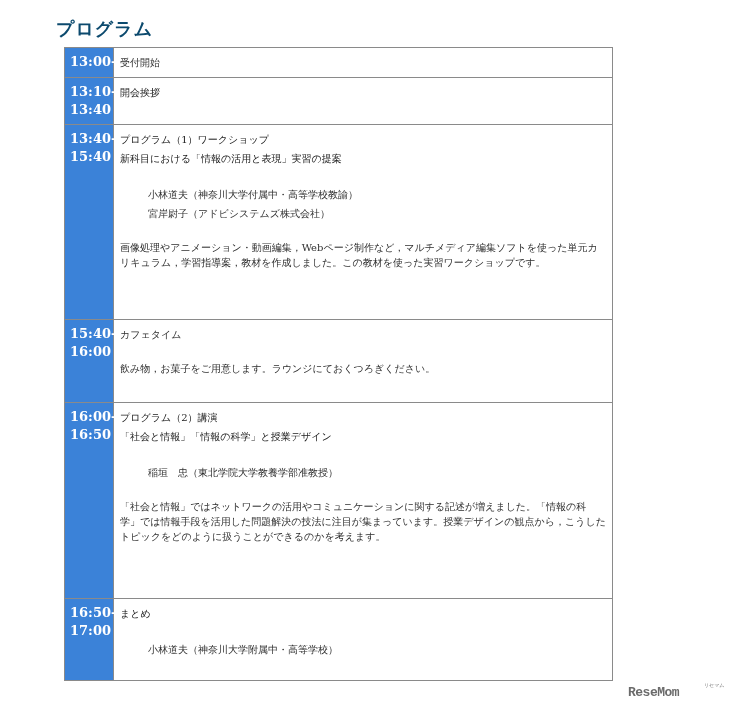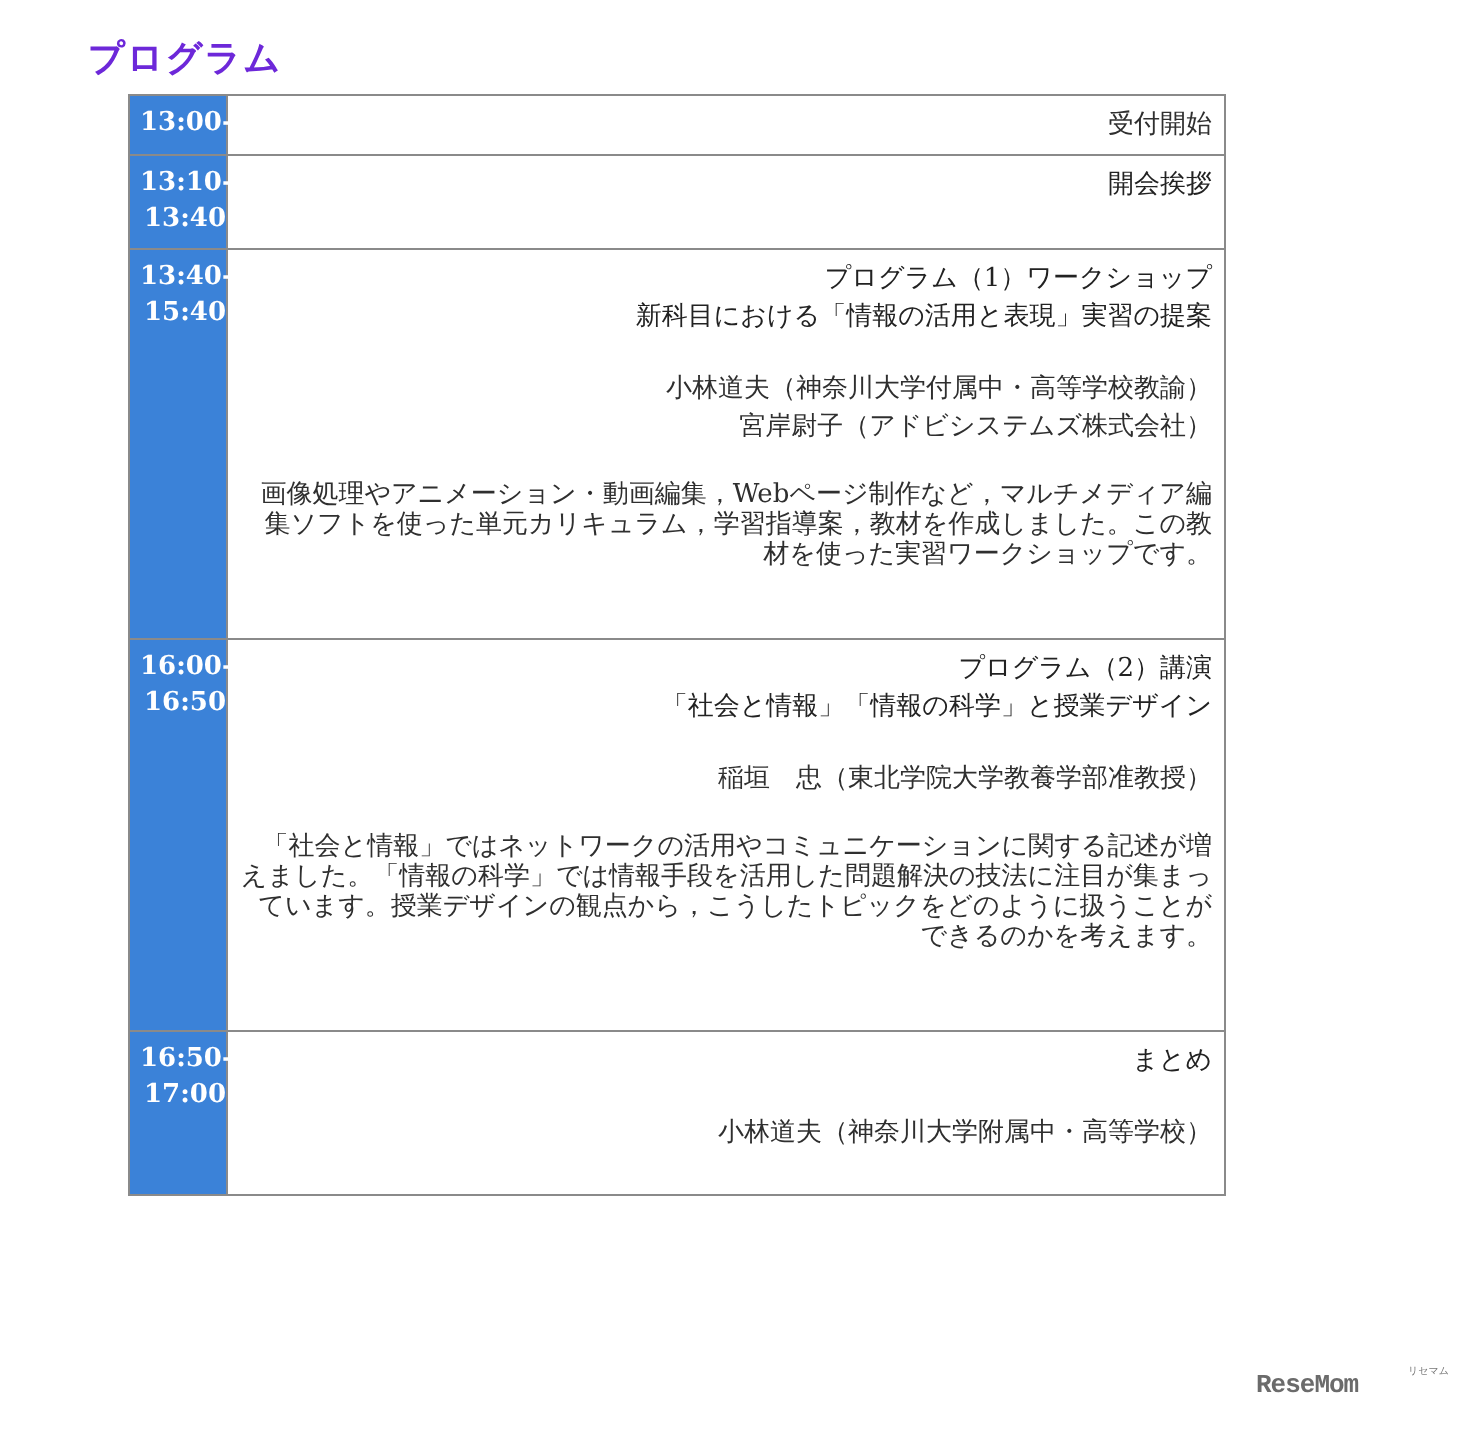--- a/index.html
+++ b/index.html
@@ -10,59 +10,58 @@
     body {
       width: 737px;
       height: 719px;
       position: relative;
       overflow: hidden;
       font-family: "DejaVu Serif", "Liberation Serif", serif;
       color: #2a2a2a;
     }
     .page-title {
       position: absolute;
-      left: 44px;
+      left: 56px;
       top: 17px;
       font-size: 18px;
       font-weight: bold;
       letter-spacing: 1px;
-      color: #6d28d9;
+      color: #0c4a6e;
       margin: 0;
     }
     .program-table {
       position: absolute;
       left: 64px;
       top: 47px;
       width: 549px;
       border-collapse: collapse;
       table-layout: fixed;
     }
     .program-table td {
       border: 1px solid #8a8a8a;
       vertical-align: top;
       padding: 0;
-      text-align: right;
     }
     .time-cell {
       width: 49px;
       background: #3b82d8;
       color: #ffffff;
       font-weight: bold;
       font-size: 13px;
       line-height: 18px;
       padding: 5px 0 0 5px !important;
       box-sizing: border-box;
     }
     .time-cell span {
       display: block;
       white-space: nowrap;
     }
     .content-cell {
       padding: 5px 6px 0 6px !important;
-      font-size: 13px;
+      font-size: 10px;
       line-height: 19px;
       color: #2f2f2f;
     }
     .content-cell .line {
       display: block;
       white-space: nowrap;
     }
     .content-cell .bold {
       font-weight: normal;
       color: #222;
@@ -139,20 +138,31 @@
         <span class="line bold">プログラム（1）ワークショップ</span>
         <span class="line bold">新科目における「情報の活用と表現」実習の提案</span>
         <span class="gap"></span>
         <span class="line indent">小林道夫（神奈川大学付属中・高等学校教諭）</span>
         <span class="line indent">宮岸尉子（アドビシステムズ株式会社）</span>
         <span class="gap"></span>
         <span class="para">画像処理やアニメーション・動画編集，Webページ制作など，マルチメディア編集ソフトを使った単元カリキュラム，学習指導案，教材を作成しました。この教材を使った実習ワークショップです。</span>
       </td>
     </tr>
 
+    <tr style="height:83px">
+      <td class="time-cell">
+        <span>15:40-</span>
+        <span>16:00</span>
+      </td>
+      <td class="content-cell">
+        <span class="line">カフェタイム</span>
+        <span class="gap"></span>
+        <span class="para">飲み物，お菓子をご用意します。ラウンジにておくつろぎください。</span>
+      </td>
+    </tr>
 
     <tr style="height:196px">
       <td class="time-cell">
         <span>16:00-</span>
         <span>16:50</span>
       </td>
       <td class="content-cell">
         <span class="line bold">プログラム（2）講演</span>
         <span class="line bold">「社会と情報」「情報の科学」と授業デザイン</span>
         <span class="gap"></span>

